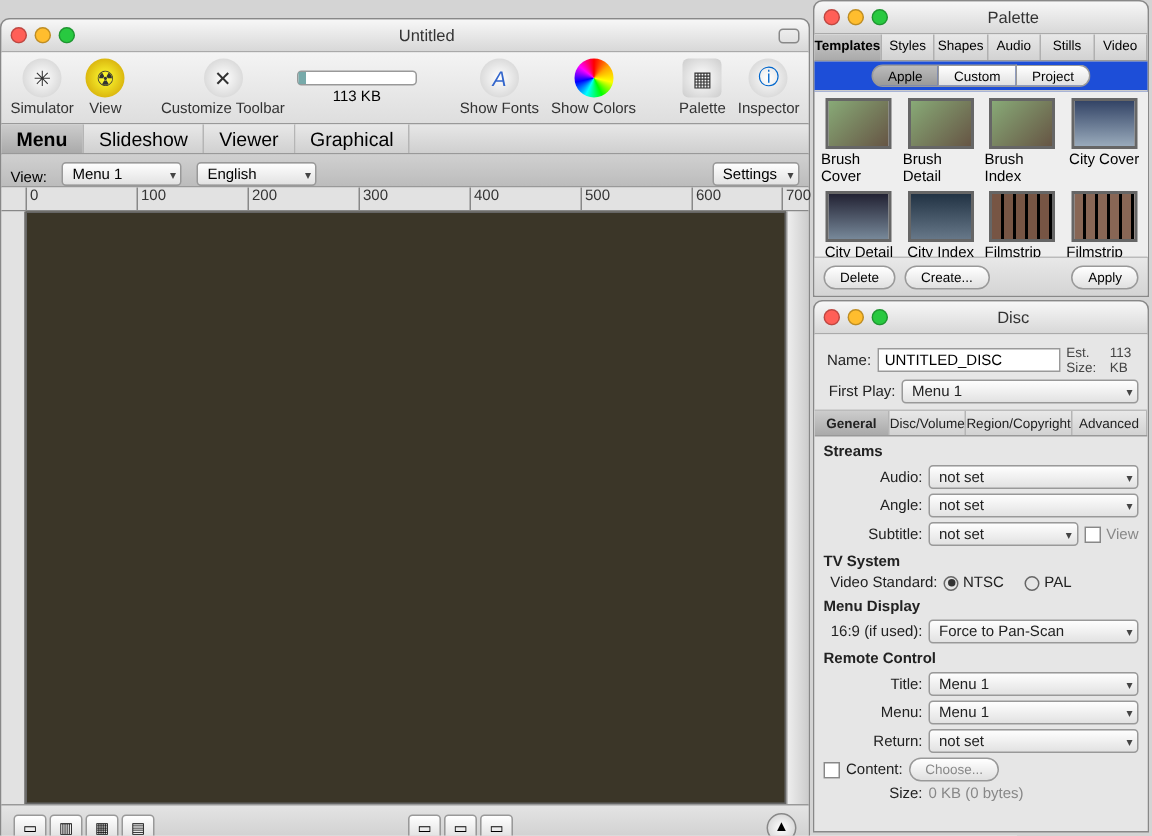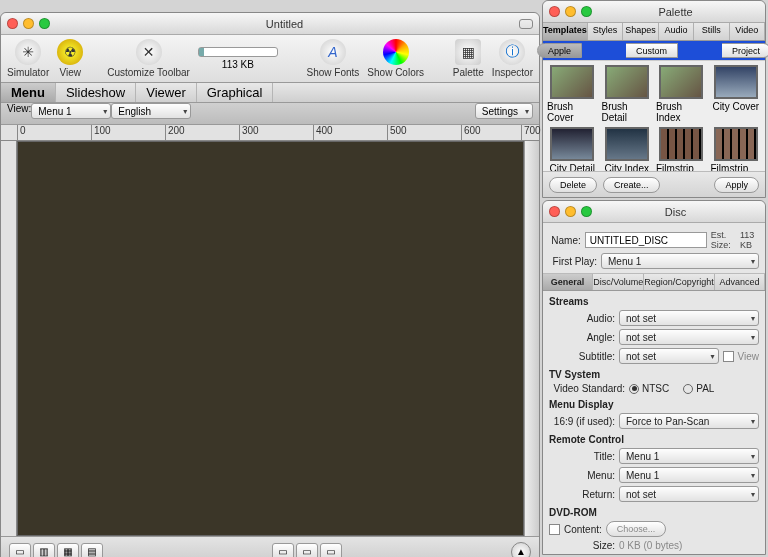--- a/index.html
+++ b/index.html
@@ -20,21 +20,21 @@
 .tb-spacer { flex: 0 0 8px; }
 .tb-slider { display:flex;flex-direction:column;align-items:center;gap:2px;font-size:9px; }
 .tb-slider .bar { width: 80px; height: 10px; border:1px solid #999; border-radius:3px; background:#fff; position:relative; }
 .tb-slider .bar .fill { position:absolute; left:0; top:0; bottom:0; width:6%; background:#7aa; }
 .tb-fill { flex:1; }
 
 .tabbar { height: 20px; background: linear-gradient(#e7e7e7,#cfcfcf); border-bottom: 1px solid #999; display: flex; }
 .tabbar .tab { padding: 2px 10px; font-size: 13px; border-right: 1px solid #b5b5b5; background: linear-gradient(#e8e8e8,#d0d0d0); }
 .tabbar .tab.active { background: linear-gradient(#ccc,#aaa); font-weight: bold; }
 
-.viewbar { height: 22px; background: linear-gradient(#d0d0d0,#bcbcbc); border-bottom: 1px solid #999; display:flex; align-items:flex-start; padding: 0 6px; gap: 0; }
+.viewbar { height: 22px; background: linear-gradient(#d0d0d0,#bcbcbc); border-bottom: 1px solid #999; display:flex; align-items:flex-end; padding: 0 6px; gap: 10px; }
 .viewbar label { font-size: 10px; }
 .dropdown { height: 16px; background: linear-gradient(#fefefe,#e2e2e2); border:1px solid #999; border-radius: 3px; padding: 0 14px 0 6px; font-size: 10px; position: relative; display: inline-flex; align-items:center; }
 .dropdown::after { content:"▾"; position:absolute; right:3px; font-size:8px; color:#444; }
 .pillbtn { height:16px; padding:0 10px; border:1px solid #999; border-radius:8px; background:linear-gradient(#fff,#e0e0e0); font-size:9px; display:inline-flex;align-items:center; }
 
 .ruler-h { height: 16px; background:#e2e2e2; border-bottom:1px solid #888; position:relative; font-size:8px; color:#333; }
 .ruler-h .tick { position:absolute; top:0; height:100%; border-left:1px solid #888; padding-left:2px; }
 
 .canvas-area { position:relative; height: 395px; display:flex; }
 .ruler-v { width:16px; background:#e2e2e2; border-right:1px solid #888; }
@@ -49,21 +49,21 @@
 
 
 .palette { left: 542px; top: 0; width: 224px; height: 198px; }
 .pal-tabs { height:18px; display:flex; border-bottom:1px solid #999; background:linear-gradient(#e8e8e8,#d2d2d2); }
 .pal-tabs .ptab { flex:1; font-size:9px; text-align:center; padding:2px 0; border-right:1px solid #b0b0b0; }
 .pal-tabs .ptab.active { background:linear-gradient(#ccc,#aaa); font-weight:bold; }
 .pal-subtabs { height:20px; display:flex; justify-content:center; align-items:center; gap:0; background:#1d4ed8; border-bottom:1px solid #ccc; }
 .segbtn { height:15px; padding:0 10px; border:1px solid #999; background:linear-gradient(#fff,#e0e0e0); font-size:9px; display:inline-flex;align-items:center; }
 .segbtn:first-child { border-radius:8px 0 0 8px; }
 .segbtn:last-child { border-radius:0 8px 8px 0; border-left:none; }
-.segbtn:not(:first-child) { border-left:none;margin-left:44px; }
+.segbtn:not(:first-child) { border-left:none; }
 .segbtn.active { background:linear-gradient(#bbb,#999); }
 .pal-grid { height:110px; padding:4px; display:grid; grid-template-columns:repeat(4,1fr); gap:4px; overflow:auto; background:#eee; }
 .pal-item { display:flex; flex-direction:column; align-items:center; gap:2px; font-size:8px; }
 .pal-thumb { width:44px; height:34px; border:2px solid #666; background:linear-gradient(135deg,#8a7,#654); }
 .pal-footer { height:26px; display:flex; align-items:center; padding:0 6px; gap:6px; background:linear-gradient(#e8e8e8,#d4d4d4); border-top:1px solid #bbb; }
 
 
 .disc { left:542px; top:200px; width:224px; height:355px; }
 .disc-body { padding:4px 6px; font-size:10px; color:#222; background:#e6e6e6; height:calc(100% - 22px); overflow:hidden; }
 .form-row { display:flex; align-items:center; gap:4px; margin:3px 0; }
@@ -341,21 +341,20 @@
           <span>Menu 1</span>
         </div>
       </div>
     <div class="form-row">
         <span class="lbl" style="width:66px">Return:</span>
         <div class="dropdown" style="flex:1">
           <span>not set</span>
         </div>
       </div>
 
-    <div class="section">DVD-ROM</div>
     <div class="form-row">
         <span class="cb"></span>
         <span>Content:</span>
         <div class="pillbtn dim">Choose...</div>
       </div>
     <div class="form-row">
         <span class="lbl" style="width:66px">Size:</span>
         <span class="dim">0 KB (0 bytes)</span>
       </div>
 

